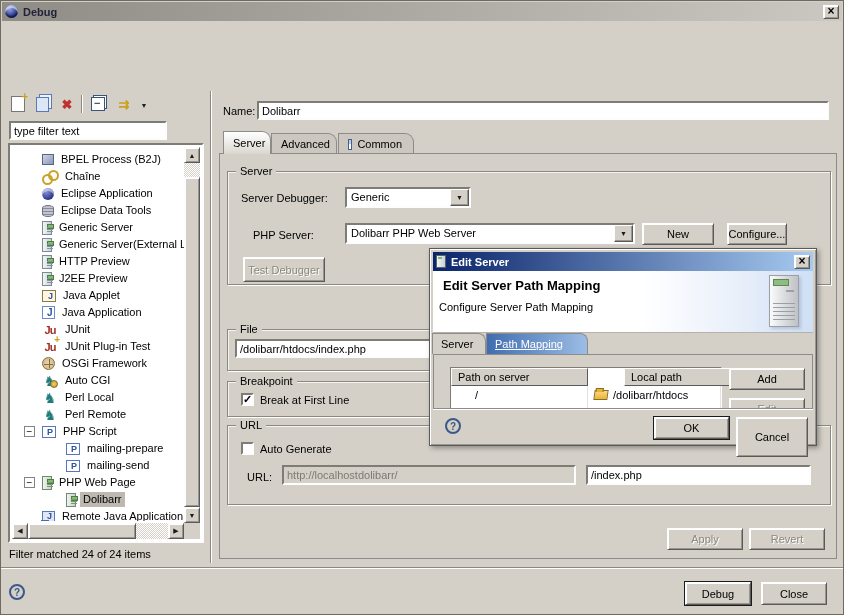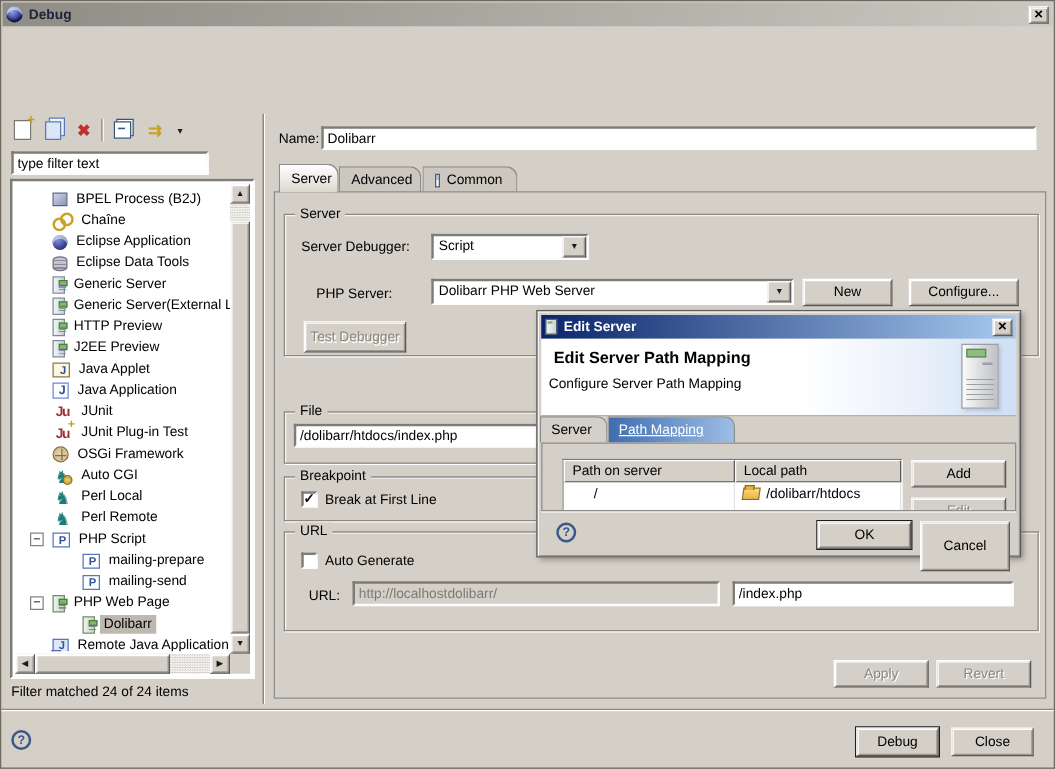--- a/index.html
+++ b/index.html
@@ -322,32 +322,32 @@
       <span>Common</span>
     </div>
 
   <div id="tabarea" class="abs"></div>
 
   <div class="abs group" style="left:226px;top:170px;width:602px;height:112px;">
     <span class="legend">Server</span>
   </div>
   <span class="lbl" style="left:240px;top:190px;">Server Debugger:</span>
   <div class="combo" style="left:344px;top:186px;width:126px;height:21px;">
-    <span class="cval">Script</span>
+    <span class="cval">Generic</span>
     <span class="cbtn"></span>
   </div>
   <span class="lbl" style="left:240px;top:227px;padding-left:12px;">PHP Server:</span>
   <div class="combo" style="left:344px;top:222px;width:290px;height:21px;">
     <span class="cval">Dolibarr PHP Web Server</span>
     <span class="cbtn"></span>
   </div>
   <span class="b3 abs" style="left:641px;top:222px;width:72px;height:22px;">
       <span>New</span>
     </span>
-  <span class="b3 abs" style="left:726px;top:222px;width:88px;height:22px;">
+  <span class="b3 abs" style="left:726px;top:222px;width:60px;height:22px;">
       <span>Configure...</span>
     </span>
   <span class="b3 abs disabled-b" style="left:242px;top:256px;width:82px;height:25px;">
       <span>Test Debugger</span>
     </span>
 
   <div class="abs group" style="left:226px;top:328px;width:400px;height:40px;">
     <span class="legend">File</span>
   </div>
   <input class="abs fld" style="left: 234px; top: 338px; width: 386px; height: 19px;" value="/dolibarr/htdocs/index.php">
@@ -401,21 +401,21 @@
     <div class="dtab" style="left:2px;width:54px;">
         <span>Server</span>
       </div>
     <div class="dtab active" style="left:56px;width:102px;">
         <span>Path Mapping</span>
       </div>
     <div id="dlg-content">
       <div id="ptable">
         <div class="prow">
           <span class="pth" style="width:137px;">Path on server</span>
-          <span class="pth" style="width:133px;">Local path</span>
+          <span class="pth" style="width:133px;margin-left:36px;">Local path</span>
         </div>
         <div class="prow">
           <span class="ptd" style="width:137px;padding-left:24px;">/</span>
           <span class="ptd" style="width:133px;">
               <span class="folder"></span>
               <span>/dolibarr/htdocs</span>
             </span>
         </div>
         <div class="prow">
           <span class="ptd" style="width:137px;height:10px;"></span>

